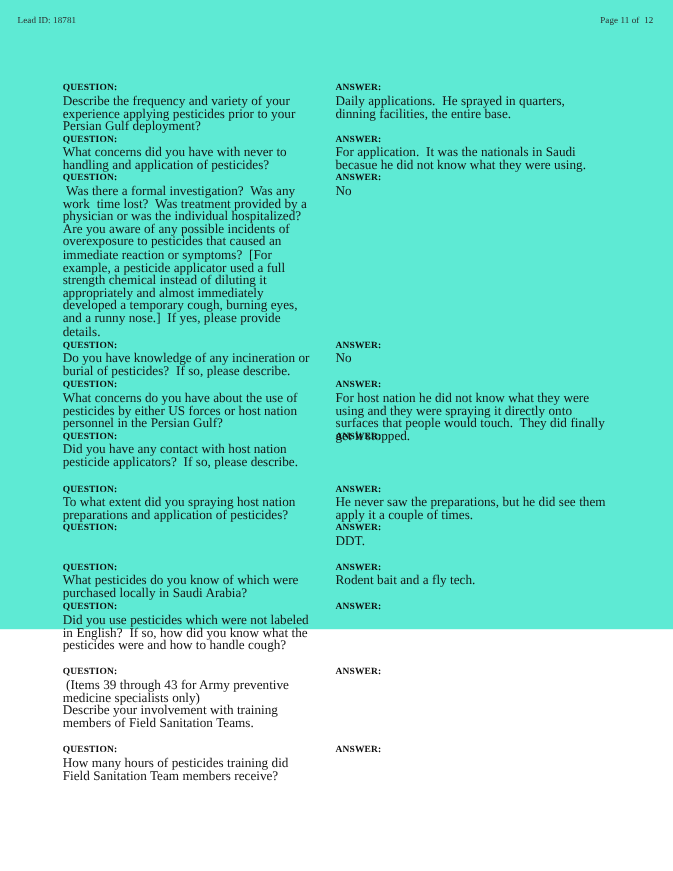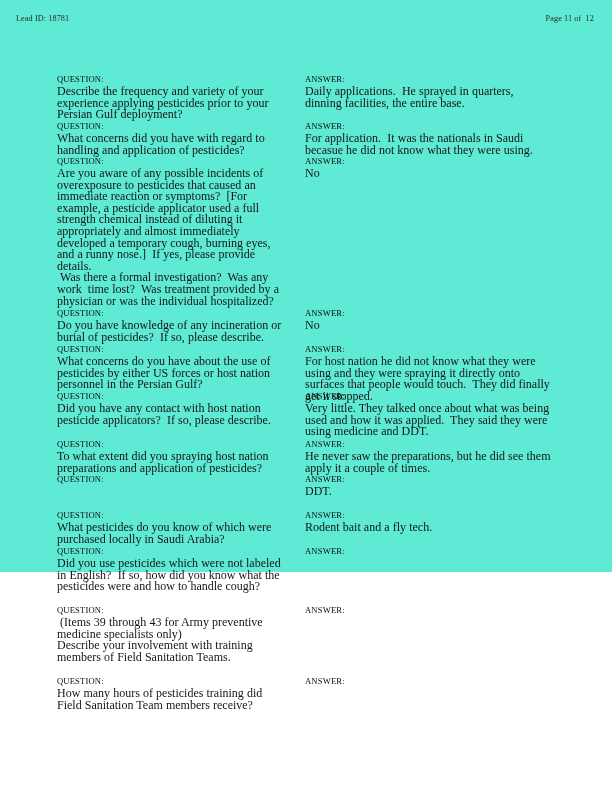--- a/index.html
+++ b/index.html
@@ -59,21 +59,21 @@
 
   
   .block {
     position: absolute;
     left: 0;
     width: 100%;
   }
 
   .qa-label {
     font-family: "Liberation Serif", "DejaVu Serif", serif;
-    font-weight: normal;
+    font-weight: bold;
     font-size: 8.6px;
     line-height: 11.6px;
     letter-spacing: 0.15px;
     color: #0d0d0d;
     margin: 0 0 0.5px 0;
   }
   .qa-text {
     font-family: "Liberation Serif", "DejaVu Serif", serif;
     font-size: 12px;
     line-height: 11.6px;
@@ -96,26 +96,26 @@
   </div>
 
   <div class="body-cols">
     <div class="col col-left" id="col-questions">
         <div class="block" style="top: 0px;">
           <div class="qa-label">QUESTION:</div>
           <div class="qa-text">Describe the frequency and variety of your experience applying pesticides prior to your Persian Gulf deployment?</div>
         </div>
         <div class="block" style="top: 47px;">
           <div class="qa-label">QUESTION:</div>
-          <div class="qa-text">What concerns did you have with regard to handling and application of pesticides?</div>
+          <div class="qa-text">What concerns did you have with never to handling and application of pesticides?</div>
         </div>
         <div class="block" style="top: 82px;">
           <div class="qa-label">QUESTION:</div>
+          <div class="qa-text"> Was there a formal investigation?  Was any work  time lost?  Was treatment provided by a physician or was the individual hospitalized?</div>
           <div class="qa-text">Are you aware of any possible incidents of overexposure to pesticides that caused an immediate reaction or symptoms?  [For example, a pesticide applicator used a full strength chemical instead of diluting it appropriately and almost immediately developed a temporary cough, burning eyes, and a runny nose.]  If yes, please provide details.</div>
-          <div class="qa-text"> Was there a formal investigation?  Was any work  time lost?  Was treatment provided by a physician or was the individual hospitalized?</div>
         </div>
         <div class="block" style="top: 234px;">
           <div class="qa-label">QUESTION:</div>
           <div class="qa-text">Do you have knowledge of any incineration or burial of pesticides?  If so, please describe.</div>
         </div>
         <div class="block" style="top: 270px;">
           <div class="qa-label">QUESTION:</div>
           <div class="qa-text">What concerns do you have about the use of pesticides by either US forces or host nation personnel in the Persian Gulf?</div>
         </div>
         <div class="block" style="top: 317px;">
@@ -163,21 +163,20 @@
         <div class="block" style="top: 234px;">
           <div class="qa-label">ANSWER:</div>
           <div class="qa-text">No</div>
         </div>
         <div class="block" style="top: 270px;">
           <div class="qa-label">ANSWER:</div>
           <div class="qa-text">For host nation he did not know what they were using and they were spraying it directly onto surfaces that people would touch.  They did finally get it stopped.</div>
         </div>
         <div class="block" style="top: 317px;">
           <div class="qa-label">ANSWER:</div>
-          <div class="qa-text">Very little. They talked once about what was being used and how it was applied.  They said they were using medicine and DDT.</div>
         </div>
         <div class="block" style="top: 365px;">
           <div class="qa-label">ANSWER:</div>
           <div class="qa-text">He never saw the preparations, but he did see them apply it a couple of times.</div>
         </div>
         <div class="block" style="top: 400px;">
           <div class="qa-label">ANSWER:</div>
           <div class="qa-text">DDT.</div>
         </div>
         <div class="block" style="top: 436px;">

